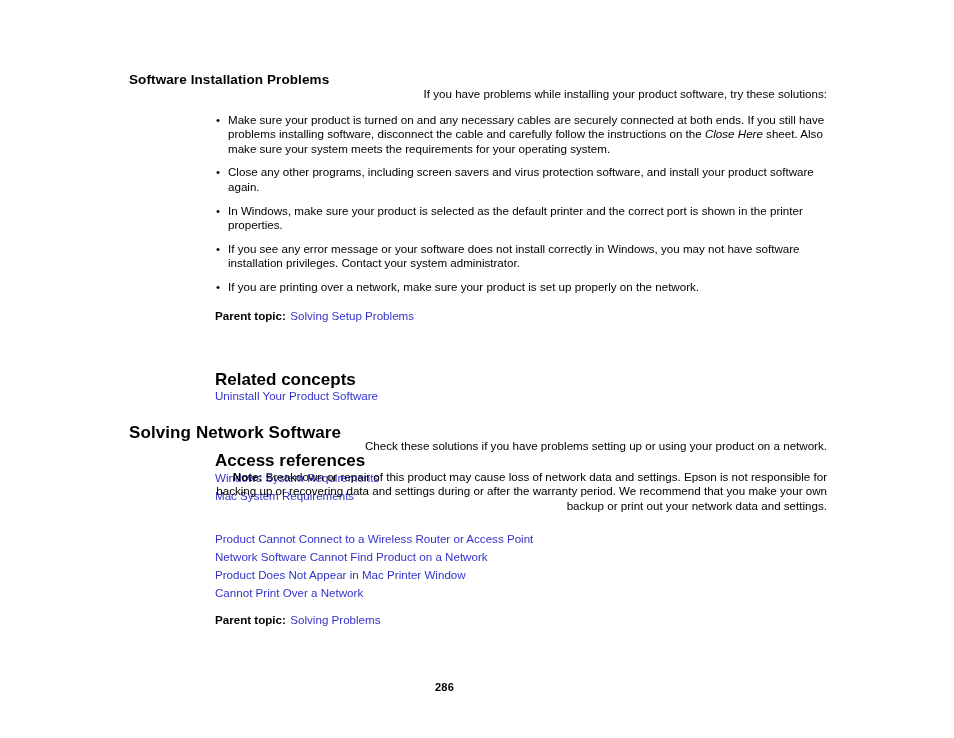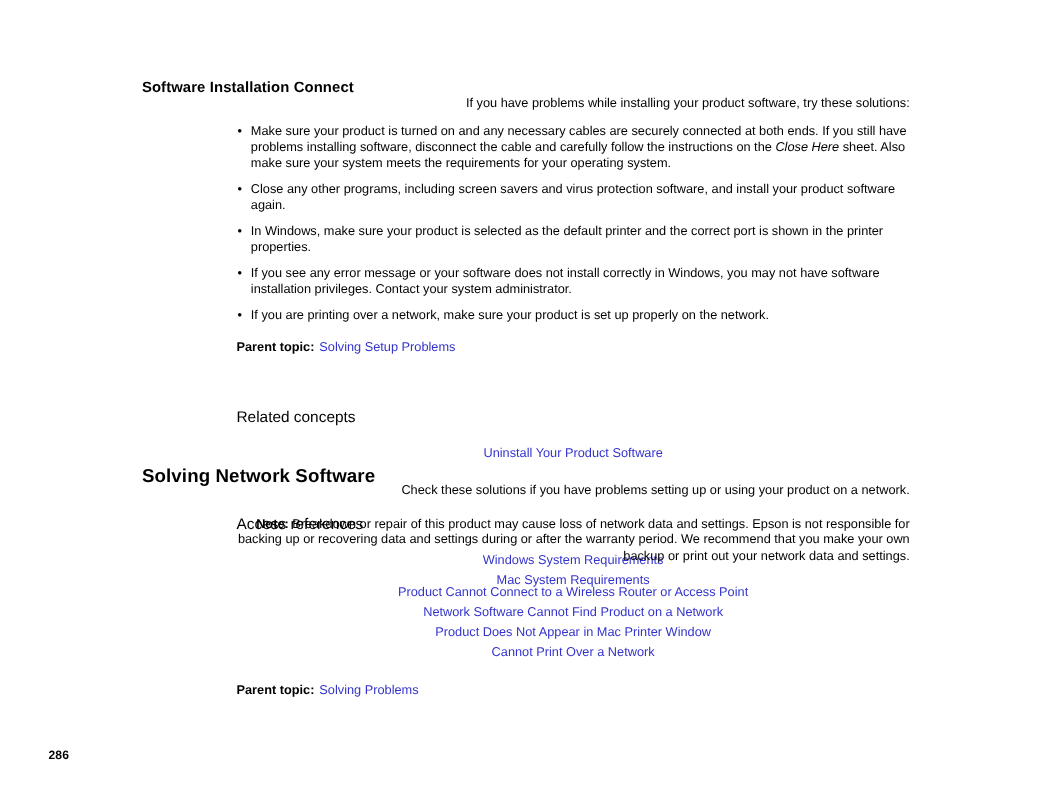--- a/index.html
+++ b/index.html
@@ -79,58 +79,57 @@
 
   
   .link {
     color: #3333cc;
     font-size: 11.6px;
     line-height: 14.6px;
     text-decoration: none;
     cursor: pointer;
   }
   .linklist {
-    margin: 16px;
+    margin: 0;
     padding: 0;
     list-style: none;
-    text-align: center;
   }
   .linklist li {
     font-size: 11.6px;
     line-height: 18px;
   }
 
   .label {
     font-weight: bold;
     font-size: 11.6px;
     line-height: 14.6px;
   }
   .subhead {
-    font-weight: normal;
-    font-size: 14px;
+    font-weight: bold;
+    font-size: 17px;
     line-height: 15.5px;
     margin-top: 48px;
   }
 
   .pagenum {
     position: absolute;
     left: 0;
     width: 889px;
+    text-align: center;
     font-size: 11px;
     font-weight: bold;
     letter-spacing: 0.2px;
-    padding-left: 44px;
   }
 </style>
 </head>
 <body>
 
 <div class="page">
 
-  <h2 class="h2" style="top:61px;">Software Installation Connect</h2>
+  <h2 class="h2" style="top:61px;">Software Installation Problems</h2>
 
   <div class="col" style="top:87px;">
 
     <div class="para">If you have problems while installing your product software, try these solutions:</div>
 
     <ul class="bullets" style="margin-top:11px;">
 
       <li>
         <span class="bullet-dot">•</span>
         <span>Make sure your product is turned on and any necessary cables are securely connected at both ends. If you still have problems installing software, disconnect the cable and carefully follow the instructions on the </span><span class="italic">Close Here</span><span> sheet. Also make sure your system meets the requirements for your operating system.</span>

